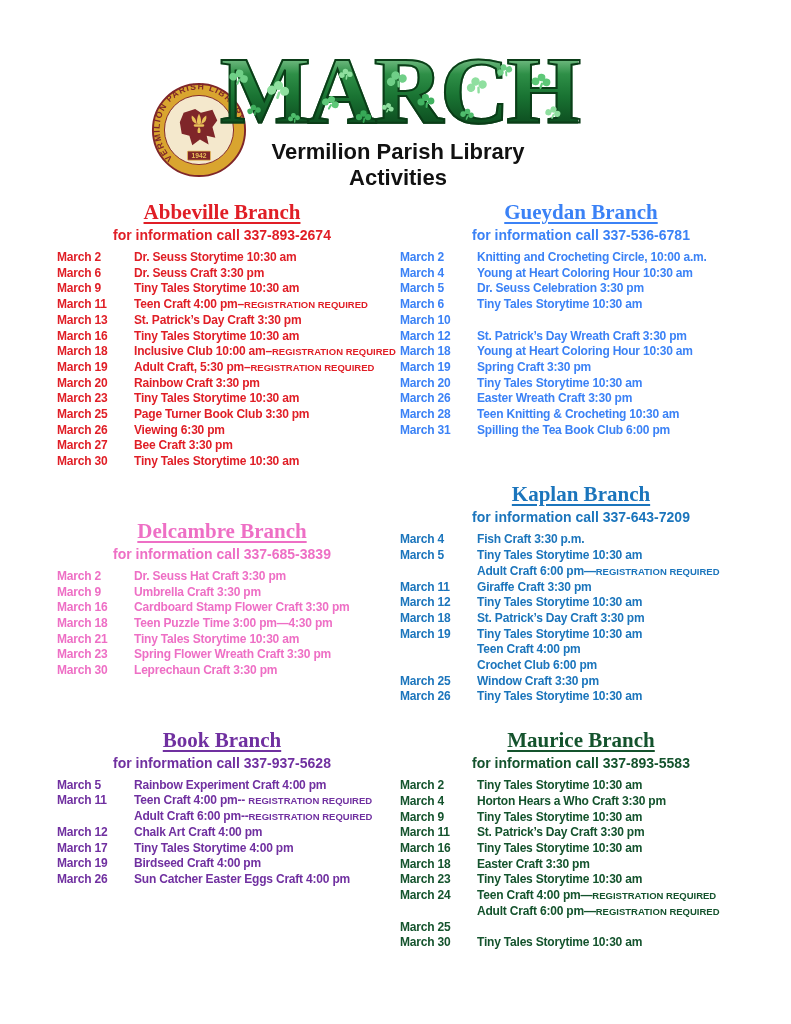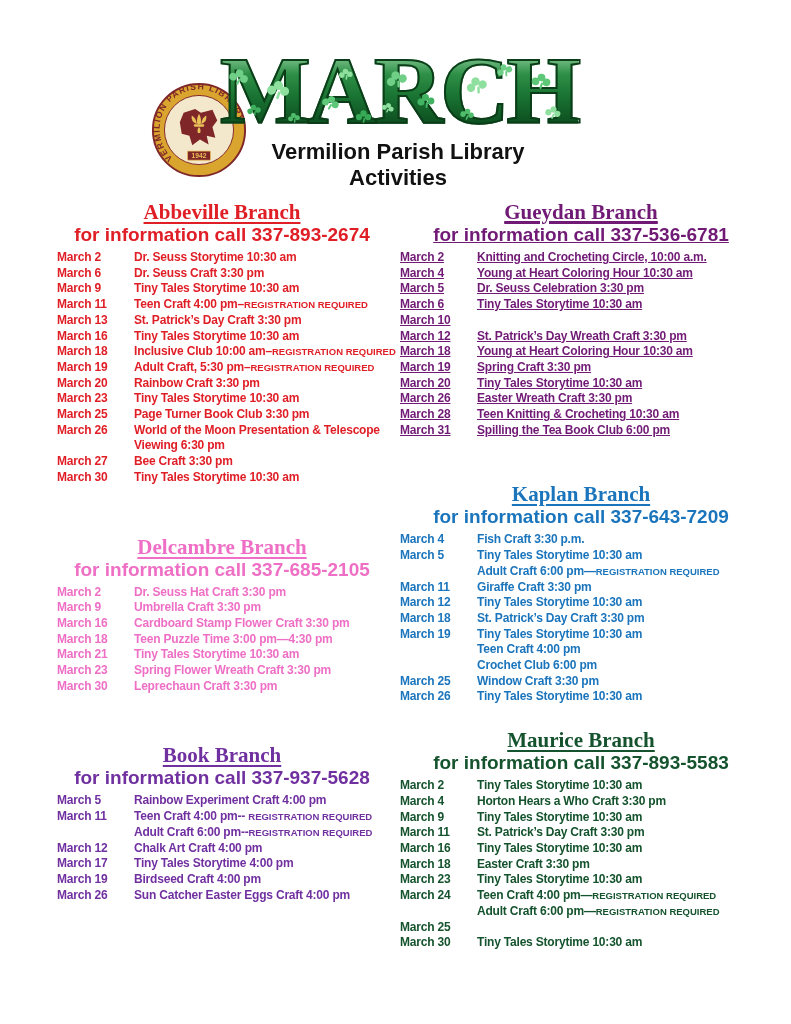--- a/index.html
+++ b/index.html
@@ -34,21 +34,21 @@
   #branch-delcambre{margin-top:49px;}
   #branch-erath{margin-top:49px;}
   #branch-gueydan{margin-top:200px;}
   #branch-kaplan{margin-top:44px;}
   #branch-maurice{margin-top:23px;}
 
   .branch-title{margin:0;text-align:center;
       font-family:"Liberation Serif","DejaVu Serif",serif;
       font-weight:bold;font-size:21px;line-height:25px;
       text-decoration:underline;text-decoration-thickness:2px;text-underline-offset:3px;}
-  .branch-info{margin-top:2px;text-align:center;font-weight:bold;font-size:19px;line-height:16px;}
+  .branch-info{margin-top:2px;text-align:center;font-weight:bold;font-size:14px;line-height:16px;}
   .events{margin-top:7px;}
   .event-row{display:grid;grid-template-columns:77px 1fr;
       font-weight:bold;font-size:12px;line-height:15.7px;letter-spacing:-0.2px;}
   #col-left .event-row{padding-left:17px;}
   #col-right .event-row{padding-left:10px;}
   .event-text{white-space:nowrap;}
   .reg-note{font-size:9.5px;letter-spacing:0;}
   .line2{display:block;}
 </style>
 </head>
@@ -150,35 +150,35 @@
             <div class="event-row">
               <span class="event-date">March 23</span>
               <span class="event-text"><span>Tiny Tales Storytime 10:30 am</span></span>
             </div>
             <div class="event-row">
               <span class="event-date">March 25</span>
               <span class="event-text"><span>Page Turner Book Club 3:30 pm</span></span>
             </div>
             <div class="event-row">
               <span class="event-date">March 26</span>
-              <span class="event-text"><span>World of the Moon Presentation &amp; Telescope</span><span class="line2">Viewing 6:30 pm</span></span>
+              <span class="event-text"><span class="line2">Viewing 6:30 pm</span></span>
             </div>
             <div class="event-row">
               <span class="event-date">March 27</span>
               <span class="event-text"><span>Bee Craft 3:30 pm</span></span>
             </div>
             <div class="event-row">
               <span class="event-date">March 30</span>
               <span class="event-text"><span>Tiny Tales Storytime 10:30 am</span></span>
             </div>
           </div>
         </section>
         <section class="branch" id="branch-delcambre" style="color: rgb(238, 111, 197);">
           <h2 class="branch-title">Delcambre Branch</h2>
-          <div class="branch-info">for information call 337-685-2105</div>
+          <div class="branch-info">for information call 337-685-3839</div>
           <div class="events">
             <div class="event-row">
               <span class="event-date">March 2</span>
               <span class="event-text"><span>Dr. Seuss Hat Craft 3:30 pm</span></span>
             </div>
             <div class="event-row">
               <span class="event-date">March 9</span>
               <span class="event-text"><span>Umbrella Craft 3:30 pm</span></span>
             </div>
             <div class="event-row">
@@ -232,21 +232,21 @@
               <span class="event-text"><span>Birdseed Craft 4:00 pm</span></span>
             </div>
             <div class="event-row">
               <span class="event-date">March 26</span>
               <span class="event-text"><span>Sun Catcher Easter Eggs Craft 4:00 pm</span></span>
             </div>
           </div>
         </section>
       </div>
     <div id="col-right" class="column">
-        <section class="branch" id="branch-gueydan" style="color: #701a75; text-decoration: underline;">
+        <section class="branch" id="branch-gueydan" style="color: #3b82f6;">
           <h2 class="branch-title">Gueydan Branch</h2>
           <div class="branch-info">for information call 337-536-6781</div>
           <div class="events">
             <div class="event-row">
               <span class="event-date">March 2</span>
               <span class="event-text"><span>Knitting and Crocheting Circle, 10:00 a.m.</span></span>
             </div>
             <div class="event-row">
               <span class="event-date">March 4</span>
               <span class="event-text"><span>Young at Heart Coloring Hour 10:30 am</span></span>

